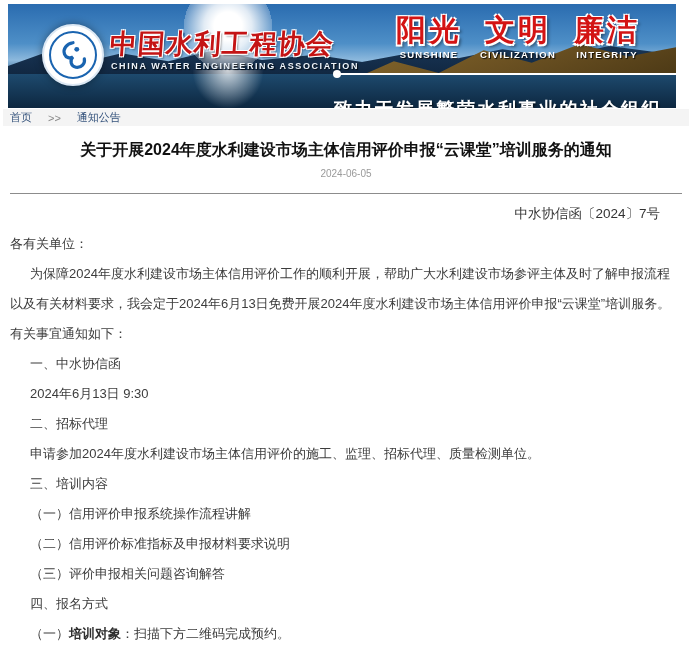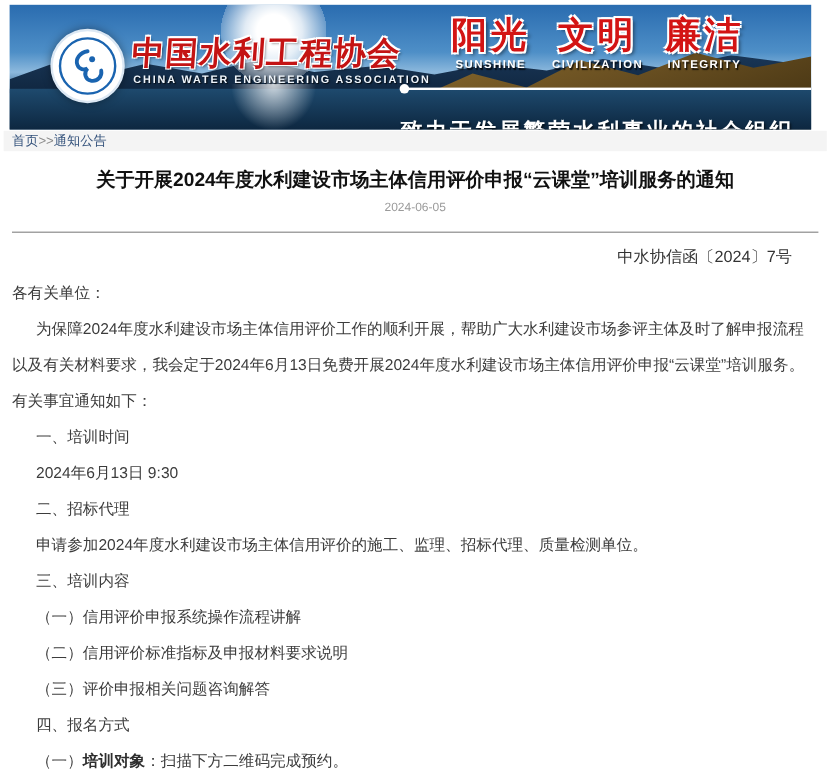--- a/index.html
+++ b/index.html
@@ -58,40 +58,40 @@
     position:absolute; left:102px; top:22px; z-index:5;
     font-family:"DejaVu Serif", serif; font-weight:bold; font-size:27px;
     color:#c41414; letter-spacing:1px; transform:skewX(-4deg); white-space:nowrap;
     text-shadow:-1px -1px 0 #fff, 1px -1px 0 #fff, -1px 1px 0 #fff, 1px 1px 0 #fff, 2px 2px 2px rgba(0,0,0,.35);
   }
   .org-en {
     position:absolute; left:103px; top:57px; z-index:5;
     font-size:9px; font-weight:bold; color:#eef4fa; letter-spacing:1.6px; white-space:nowrap;
     text-shadow:1px 1px 1px rgba(0,0,0,.75);
   }
-  .slogans { position:absolute; left:368px; top:9px; display:flex; gap:18px; z-index:5; }
+  .slogans { position:absolute; left:388px; top:9px; display:flex; gap:18px; z-index:5; }
   .slogan-item { text-align:center; }
   .slogan-cn {
     font-size:30px; font-weight:bold; color:#d31414; letter-spacing:3px; line-height:1.1; white-space:nowrap;
     text-shadow:-1.5px -1.5px 0 #fff, 1.5px -1.5px 0 #fff, -1.5px 1.5px 0 #fff, 1.5px 1.5px 0 #fff, 3px 3px 3px rgba(0,0,0,.45);
   }
   .slogan-en {
     margin-top:3px; font-size:9.5px; font-weight:bold; color:#ffffff; letter-spacing:1.2px; white-space:nowrap;
     text-shadow:1px 1px 1px rgba(0,0,0,.85);
   }
   .tagline {
     position:absolute; right:14px; top:93px; z-index:5;
     font-size:18px; font-weight:bold; color:#ffffff; letter-spacing:2.5px; white-space:nowrap;
     text-shadow:1px 2px 2px rgba(0,0,0,.7);
   }
 
   
   .crumbbar {
     margin:1px 3px 0; height:17px; background:#f4f4f4;
-    display:flex; align-items:center; gap:0; padding-left:7px;
+    display:flex; align-items:center; gap:16px; padding-left:7px;
     font-size:11px; color:#888;
   }
   .crumb-link { color:#35537c; text-decoration:none; cursor:pointer; }
   .crumb-sep { color:#888; }
 
   
   .article { padding:0 10px; }
   .a-title { margin:14px 0 0; text-align:center; font-size:16px; font-weight:bold; color:#111; }
   .a-date  { margin:7px 0 0; text-align:center; font-size:10px; color:#9a9a9a; }
   .a-divider { margin:14px 0 0; border:none; border-top:1px solid #8c8c8c; height:0; }
@@ -152,21 +152,21 @@
 
 <div class="article">
   <h1 class="a-title">关于开展2024年度水利建设市场主体信用评价申报“云课堂”培训服务的通知</h1>
   <div class="a-date">2024-06-05</div>
   <hr class="a-divider">
   <div class="a-docnum">中水协信函〔2024〕7号</div>
 
   <div class="a-body">
     <p>各有关单位：</p>
     <p class="ind">为保障2024年度水利建设市场主体信用评价工作的顺利开展，帮助广大水利建设市场参评主体及时了解申报流程以及有关材料要求，我会定于2024年6月13日免费开展2024年度水利建设市场主体信用评价申报“云课堂”培训服务。有关事宜通知如下：</p>
-    <p class="ind">一、培训时间</p>
+    <p class="ind">一、中水协信函</p>
     <p class="ind">2024年6月13日 9:30</p>
     <p class="ind">二、招标代理</p>
     <p class="ind">申请参加2024年度水利建设市场主体信用评价的施工、监理、招标代理、质量检测单位。</p>
     <p class="ind">三、培训内容</p>
     <p class="ind">（一）信用评价申报系统操作流程讲解</p>
     <p class="ind">（二）信用评价标准指标及申报材料要求说明</p>
     <p class="ind">（三）评价申报相关问题咨询解答</p>
     <p class="ind">四、报名方式</p>
     <p class="ind">
       <span>（一）</span><b>培训对象</b><span>：扫描下方二维码完成预约。</span>

